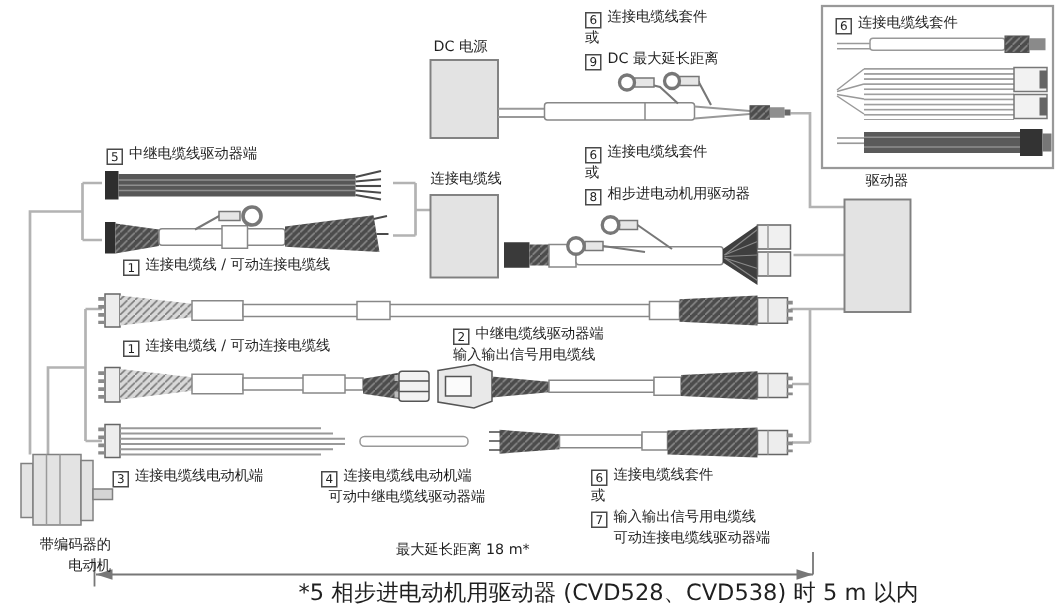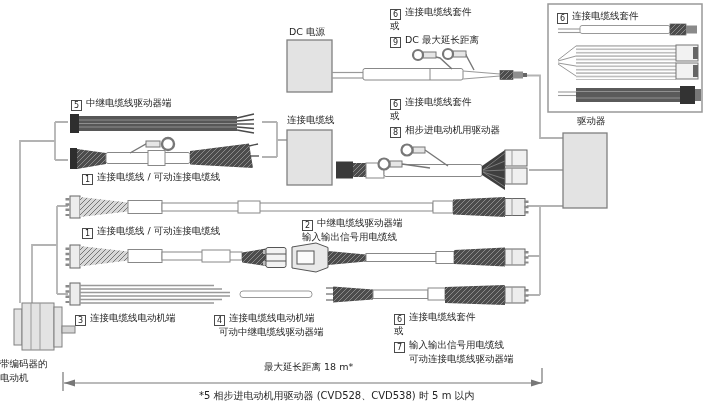--- a/index.html
+++ b/index.html
@@ -6,22 +6,22 @@
   #stage{position:relative;width:706px;height:405px;background:#ffffff;
          font-family:"DejaVu Sans","Liberation Sans",sans-serif;color:#1f1f1f;overflow:hidden}
   #stage svg{position:absolute;left:0;top:0}
   .lbl{position:absolute;font-size:9.5px;line-height:13.5px;white-space:nowrap;color:#1f1f1f}
   .row{height:14px}
   .nb{display:inline-block;width:11px;height:11px;border:1px solid #4a4a4a;background:#fff;
       font-size:8px;line-height:10px;text-align:center;vertical-align:-1.5px;margin-right:4px;
       box-sizing:border-box;color:#1f1f1f}
   .ind{padding-left:15px}
   .ind6{padding-left:5px}
-  .ctr{text-align:left}
-  .fn{font-size:10px}
+  .ctr{text-align:right}
+  .fn{font-size:15px}
 </style>
 </head>
 <body>
 
 <div id="stage">
 
 <svg width="706" height="405" viewBox="0 0 706 405">
   <defs>
     <pattern id="pdark" width="5" height="5" patternUnits="userSpaceOnUse">
       <rect width="5" height="5" fill="#4c4c4c"></rect>

